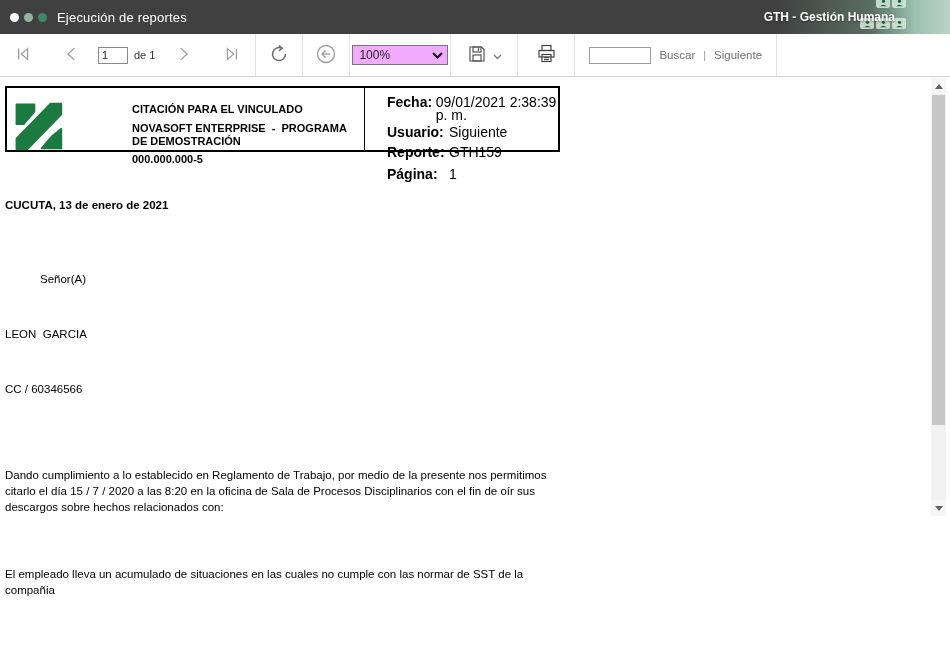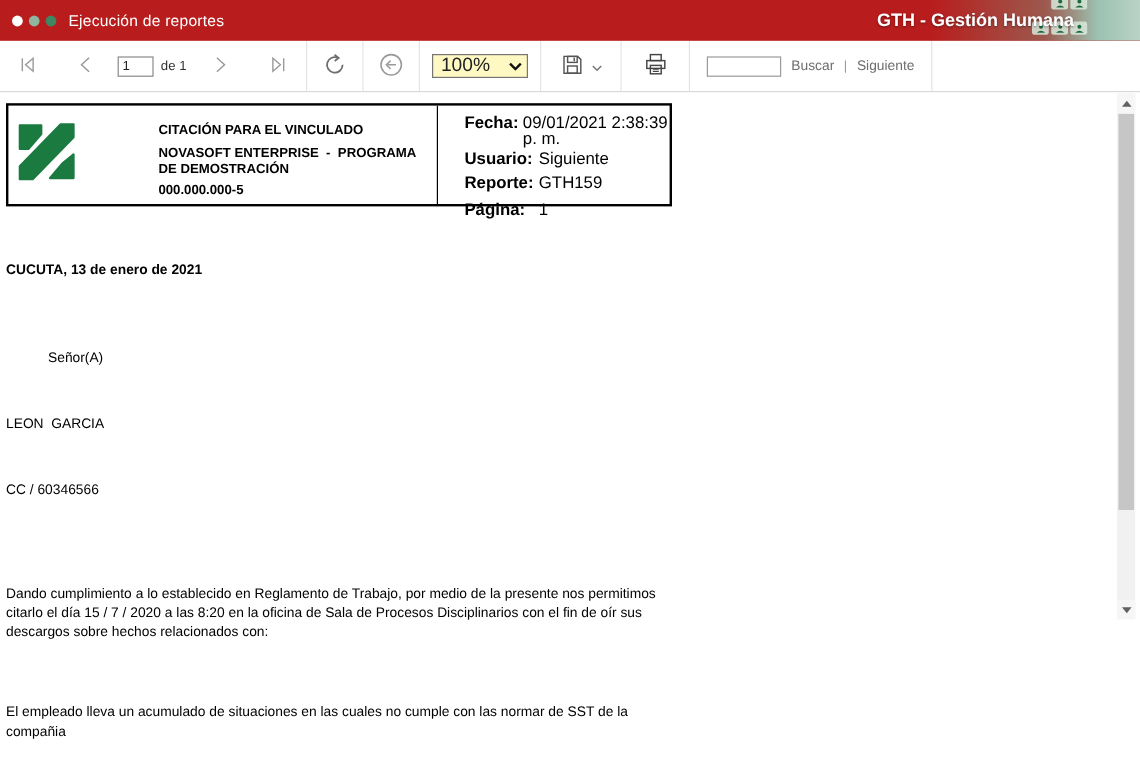--- a/index.html
+++ b/index.html
@@ -1,65 +1,65 @@
 <!DOCTYPE html>
 <html><head>
 <meta charset="utf-8">
 <style>
   * { box-sizing: border-box; margin: 0; padding: 0; }
   html,body { width:950px; height:649px; overflow:hidden; background:#fff;
     font-family:"Liberation Sans", sans-serif; }
 
   
-  .titlebar { position:relative; height:34px; background:#b91c1c; display:flex;
+  .titlebar { position:relative; height:34px; background:#404040; display:flex;
     align-items:center; padding-left:10px; overflow:hidden; }
   .dots { display:flex; gap:5px; align-items:center; }
   .dot { width:9px; height:9px; border-radius:50%; }
   .dot1 { background:#ffffff; }
   .dot2 { background:#8fb4a0; }
   .dot3 { background:#3f8762; }
   .titlebar-title { color:#ffffff; font-size:13px; margin-left:10px; letter-spacing:.2px; }
   .titlebar-right { position:absolute; right:0; top:0; width:175px; height:34px;
     background:linear-gradient(90deg, rgba(21,103,58,0) 0%, rgba(120,165,140,.45) 55%, #9cc2b1 80%, #b9d3c6 100%); }
   .module-label { position:absolute; right:55px; top:50%; transform:translateY(-50%);
-    color:#fff; font-size:15px; font-weight:bold; white-space:nowrap;
+    color:#fff; font-size:12px; font-weight:bold; white-space:nowrap;
     text-shadow:0 1px 2px rgba(0,0,0,.45); z-index:2; }
   .people-grid { position:absolute; right:44px; top:-3px; width:50px; height:40px;
     display:flex; flex-wrap:wrap; gap:2px; justify-content:flex-end; z-index:1; }
   .person-tile { width:14px; height:11px; background:rgba(215,232,219,.85);
     border-radius:2px; display:flex; align-items:center; justify-content:center; }
   .person-tile svg { display:block; }
 
   
   .toolbar { height:43px; background:#ffffff; border-bottom:1px solid #cfcfcf;
     display:flex; align-items:center; font-size:11px; color:#444; }
   .tb-sep { width:1px; align-self:stretch; background:#e4e4e4; }
   .tb-btn { display:flex; align-items:center; justify-content:center; cursor:pointer;
     background:transparent; border:none; padding:0; }
   .nav-group { display:flex; align-items:center; }
   .nav-group .tb-btn { width:48px; height:42px; }
   .page-input { width:30px; height:17px; border:1px solid #8a8a8a; font-size:11px;
     padding:0 3px; font-family:"Liberation Sans",sans-serif; color:#222; margin:0 6px 0 2px; }
   .page-of { color:#333; margin-right:4px; }
   .single-btn { width:46px; height:42px; }
   .zoom-wrap { width:100px; display:flex; justify-content:center; }
-  .zoom-select { width:80px; height:20px; border:1px solid #767676; background:#fef9c3;
+  .zoom-select { width:96px; height:20px; border:1px solid #767676; background:#f0abfc;
     display:flex; align-items:center; justify-content:space-between; padding:0 4px 0 6px;
-    font-size:16px; color:#222; cursor:pointer; }
+    font-size:12px; color:#222; cursor:pointer; }
   .export-btn { width:66px; height:42px; gap:6px; }
   .find-group { display:flex; align-items:center; padding:0 14px; gap:8px; }
   .find-input { width:62px; height:17px; border:1px solid #9a9a9a; font-size:11px;
     padding:0 3px; font-family:"Liberation Sans",sans-serif; }
   .find-link { color:#6e6e6e; cursor:pointer; font-size:11.5px; }
   .find-bar { color:#9a9a9a; }
 
   
   .viewer { position:relative; height:572px; background:#fff; }
   .doc { position:absolute; left:5px; top:9px; width:555px; color:#000; }
-  .doc-header { border:2px solid #000; height:86px; display:flex; }
+  .doc-header { border:2px solid #000; height:66px; display:flex; }
   .dh-left { width:357px; display:flex; padding:7px 0 0 5px; }
   .logo { width:52px; height:58px; flex:0 0 52px; margin-top:2px; }
   .dh-titles { margin-left:68px; padding-top:8px; width:228px; font-size:11px; line-height:13px; }
   .dh-title, .dh-subtitle { font-weight:bold; white-space:pre-wrap; }
   .dh-title { margin-bottom:6px; }
   .dh-nit { font-weight:bold; margin-top:5px; }
   .dh-divider { width:1px; background:#000; }
   .dh-meta { flex:1; padding:8px 0 0 22px; font-size:14px; }
   .meta-row { display:flex; line-height:13px; }
   .meta-row .lbl { width:62px; font-weight:bold; }

